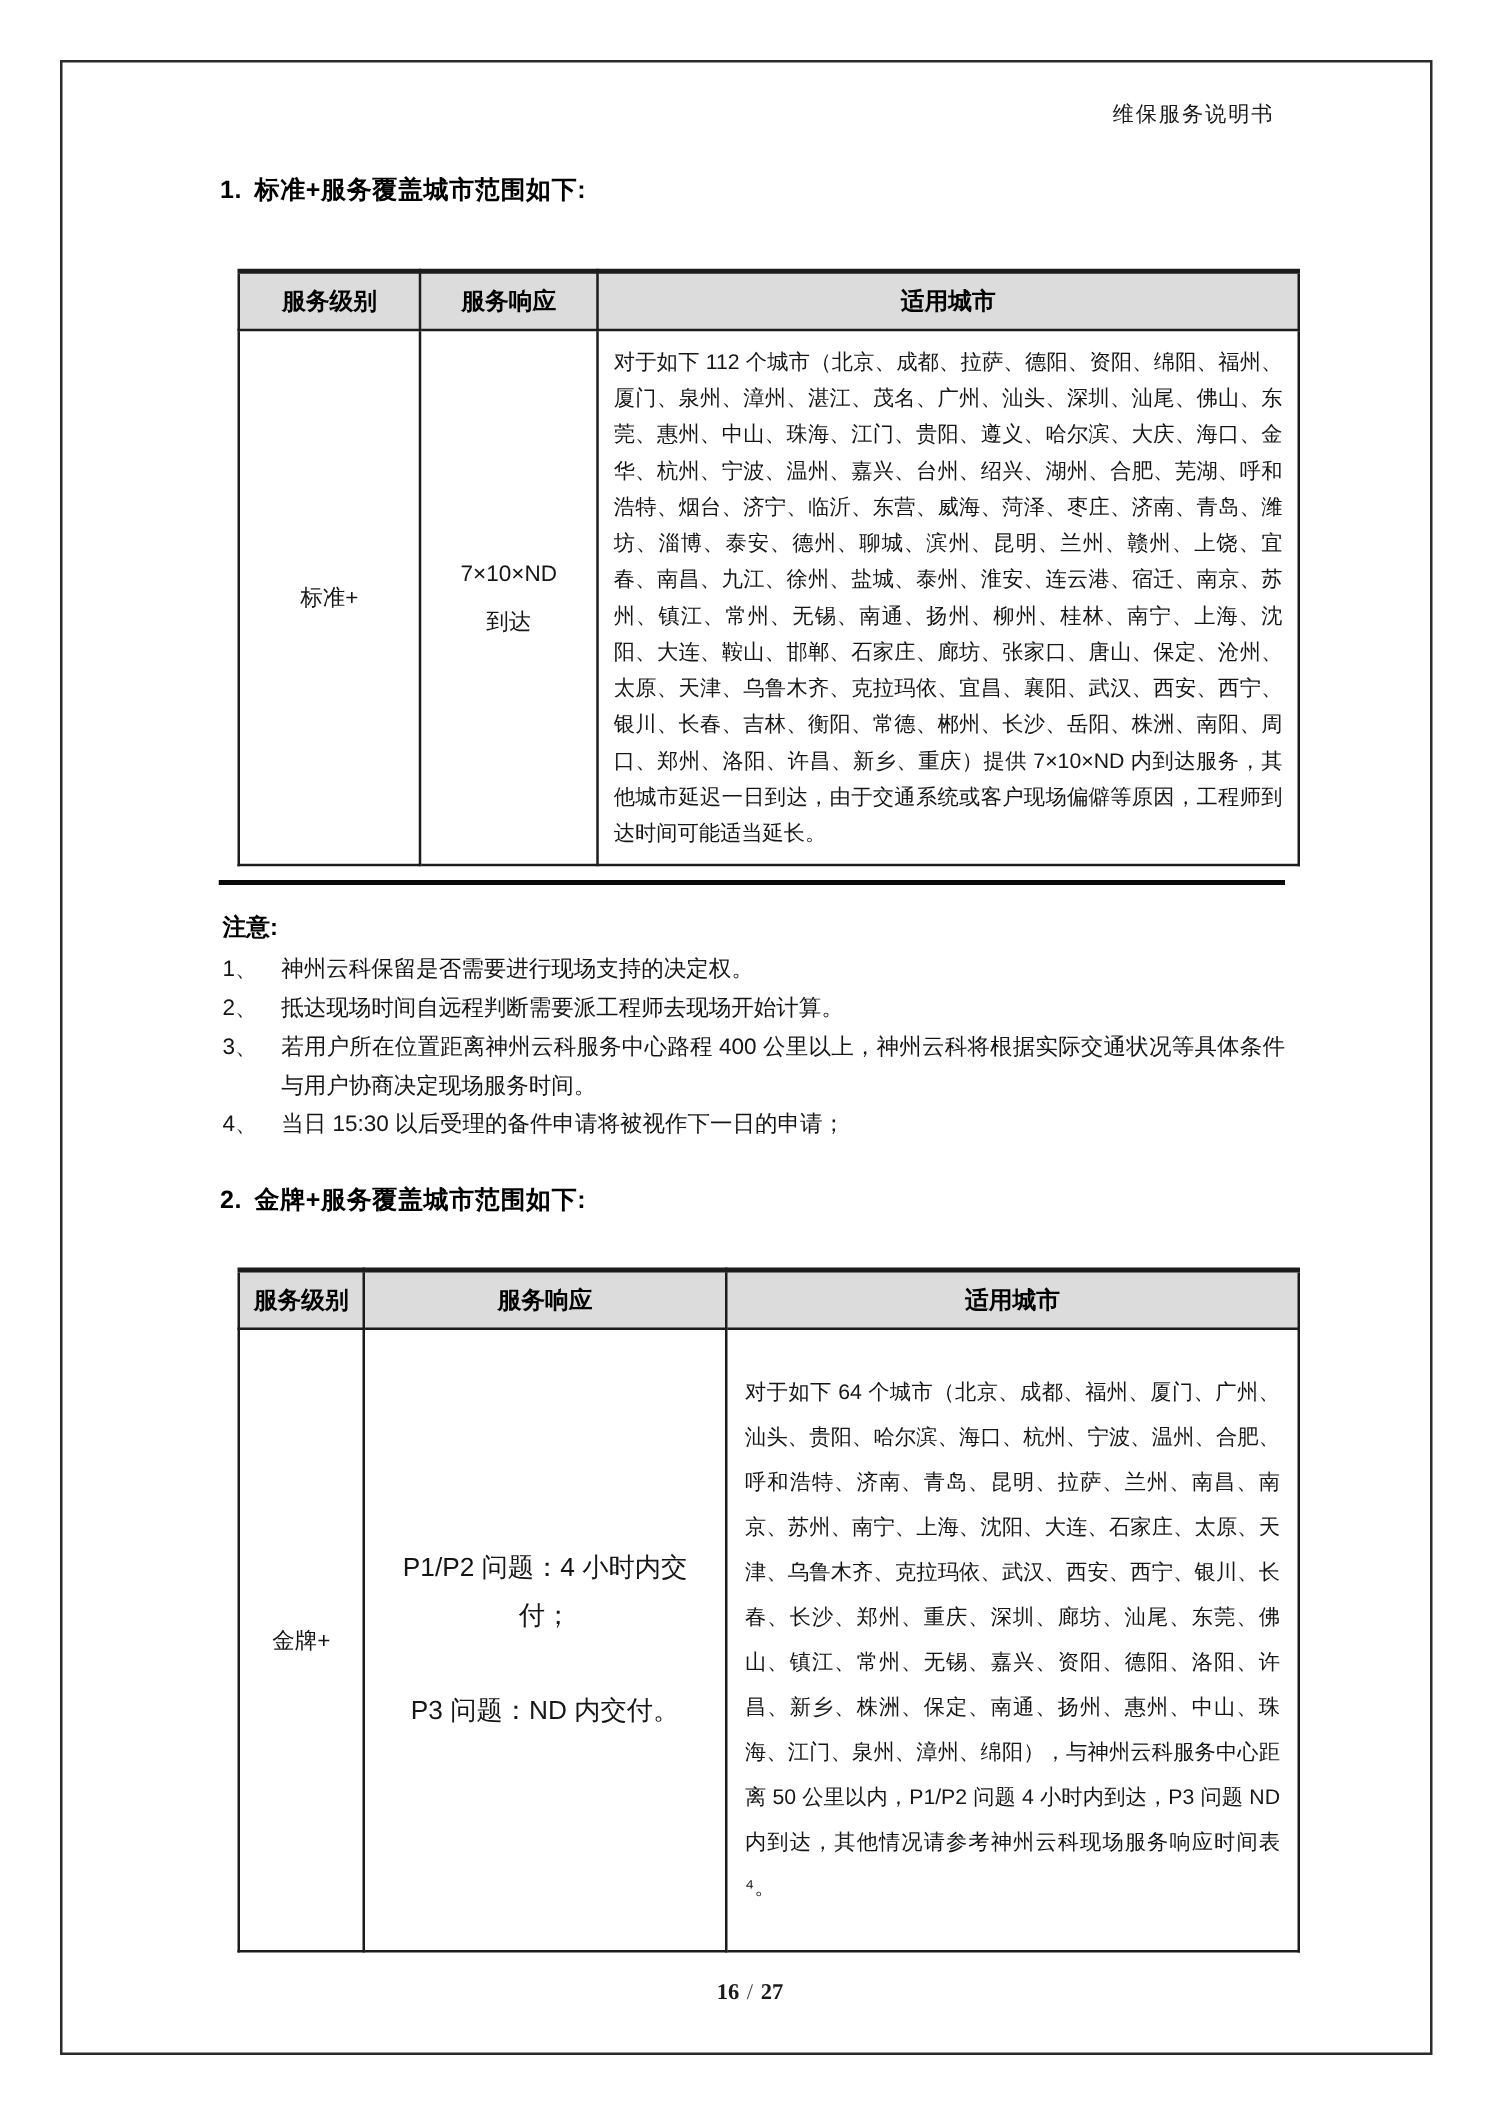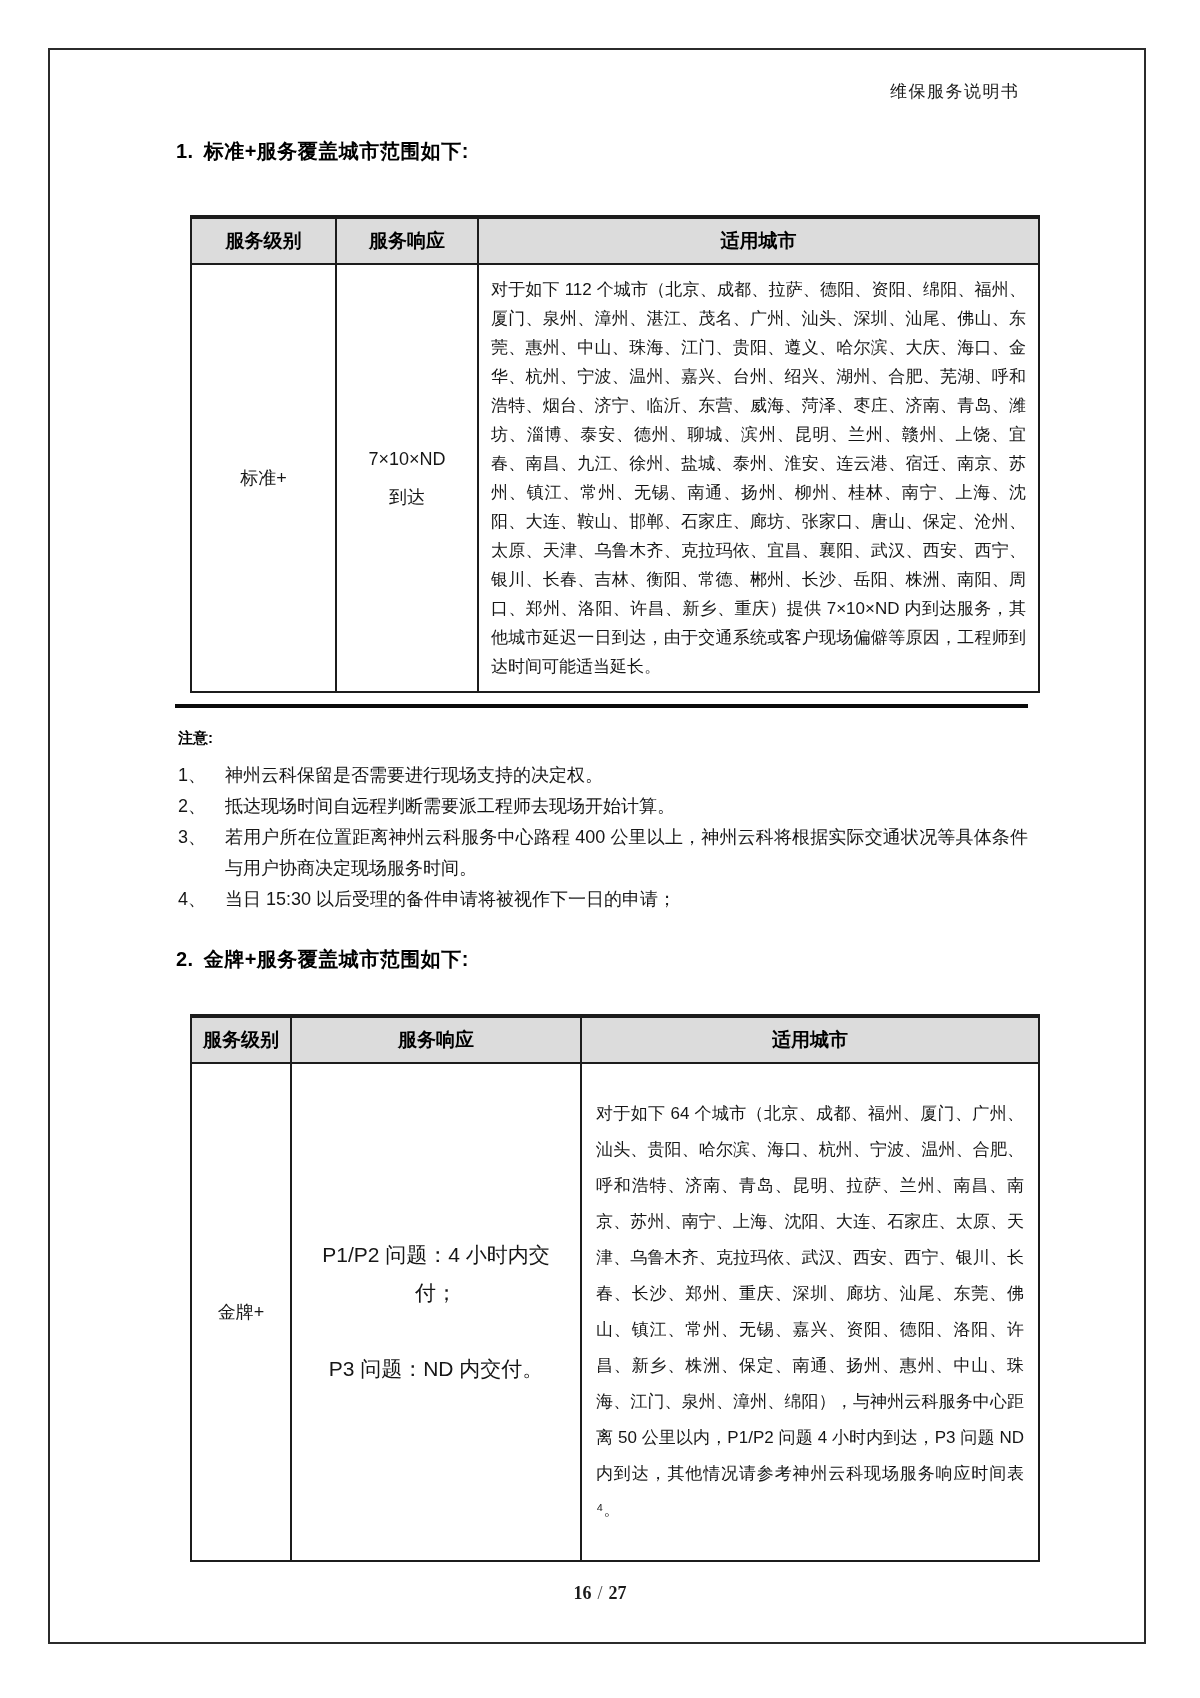--- a/index.html
+++ b/index.html
@@ -60,21 +60,21 @@
   .table1 td.c2{line-height:38px;margin-top:14px;}
   .table2 td.c2{line-height:38px;font-size:21px;}
   .resp-line{min-height:1em;}
 
   .rule{
     position:absolute;left:175px;top:704px;width:853px;height:4px;
     background:#0a0a0a;
   }
   .notes-title{
     position:absolute;left:178px;top:729px;
-    font-size:15px;font-weight:bold;color:#000;
+    font-size:19px;font-weight:bold;color:#000;
   }
   .notes{
     position:absolute;left:178px;top:760px;width:850px;
     font-size:18px;color:#161616;
   }
   .note-row{display:flex;align-items:flex-start;line-height:31px;}
   .note-num{flex:0 0 47px;}
   .note-text{flex:1 1 auto;text-align:justify;}
 
   .doc-footer{

